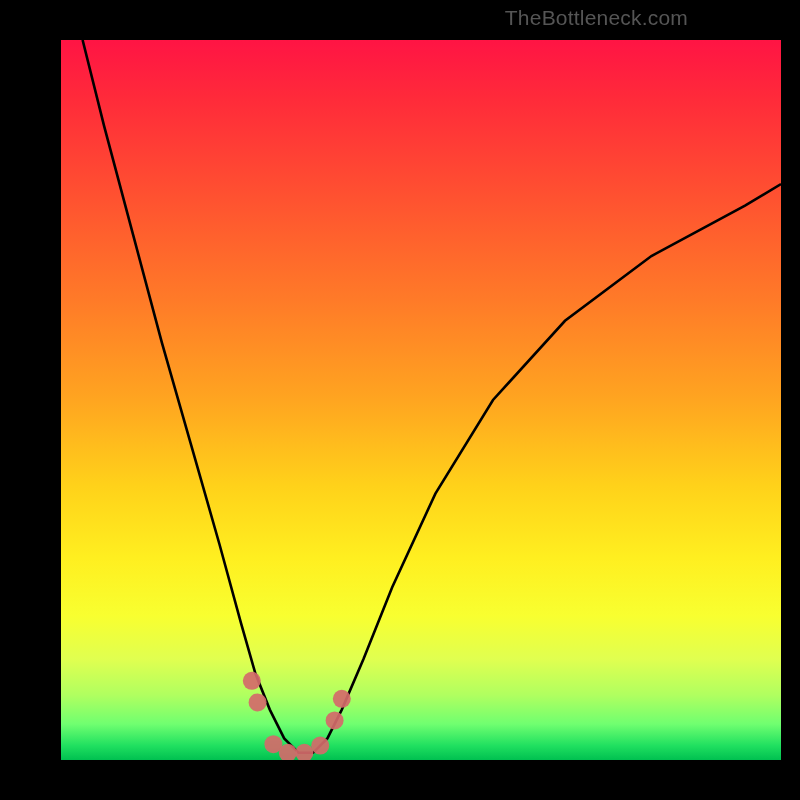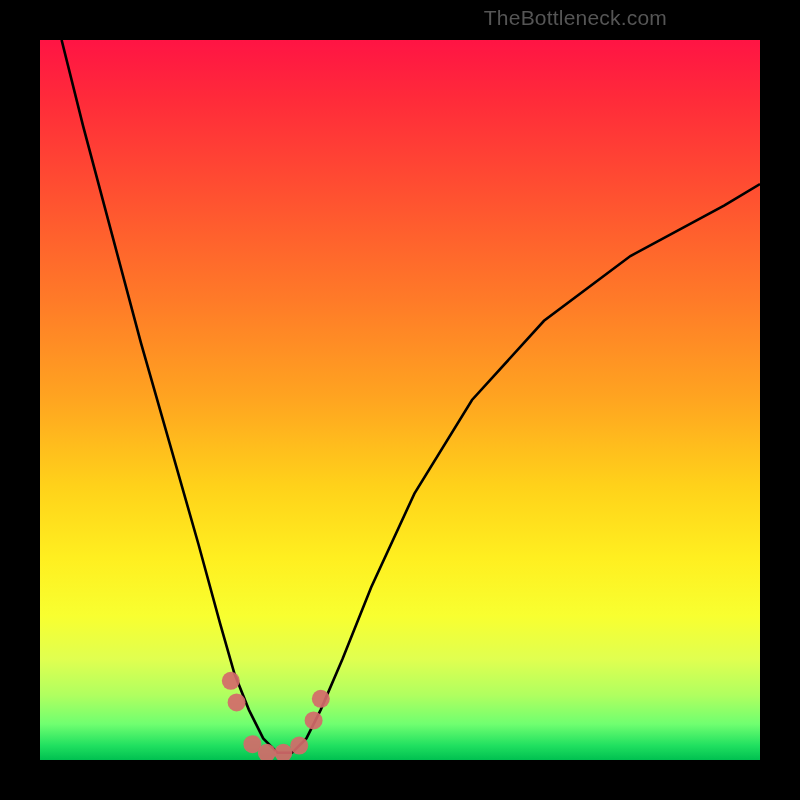--- a/index.html
+++ b/index.html
@@ -9,20 +9,21 @@
     height: 800px;
     overflow: hidden;
     background: #000;
     font-family: Arial, Helvetica, sans-serif;
   }
   .frame {
     position: relative;
     width: 679px;
     height: 800px;
     background: #000;
+    margin-left: 21px;
   }
   .plot {
     position: absolute;
     left: 40px;
     top: 40px;
     width: 720px;
     height: 720px;
     
     background: linear-gradient(
       to bottom,

